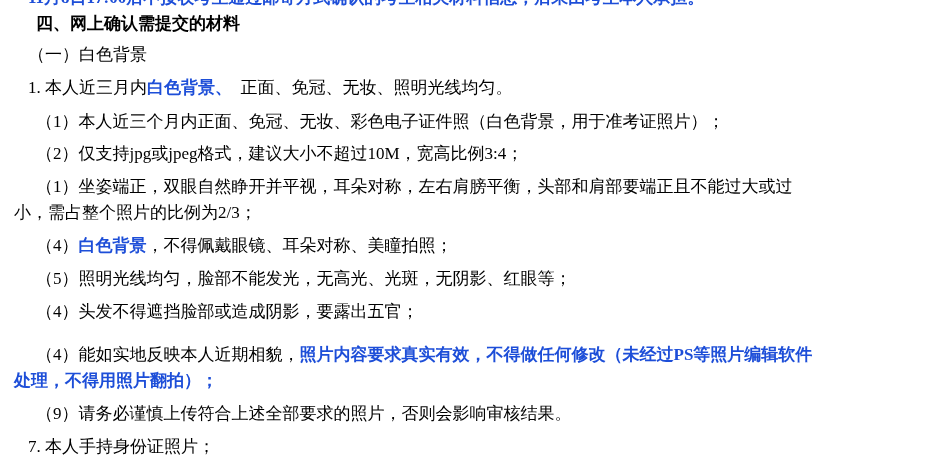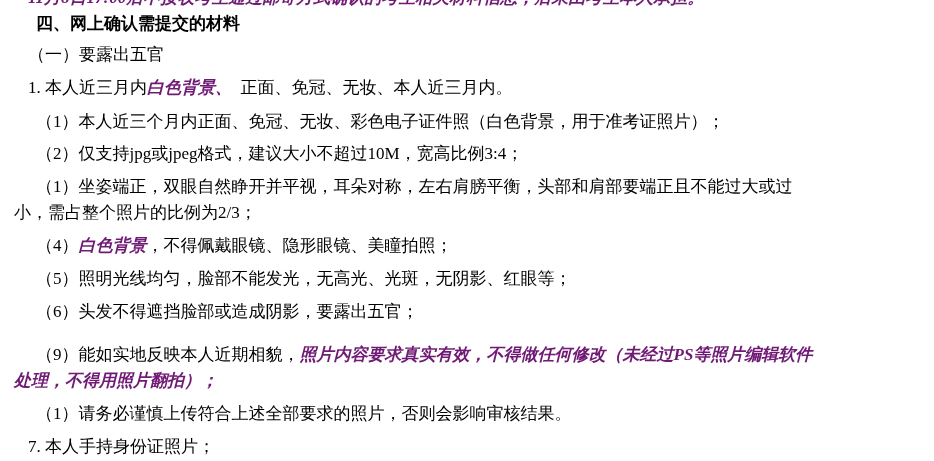--- a/index.html
+++ b/index.html
@@ -24,22 +24,21 @@
   .line {
     position: absolute;
     left: 0;
     width: 934px;
     font-size: 17px;
     line-height: 20px;
     white-space: pre-wrap;
     letter-spacing: 0px;
   }
   .red {
-    color: #701a75;
-    font-style: italic;
+    color: #1d4ed8;
   }
   .bold {
     font-weight: bold;
   }
   .clip-top {
     overflow: hidden;
   }
   
   .l0  { top: -12px; }
   .l1  { top: 14px; }
@@ -62,27 +61,27 @@
   .indent-2 { padding-left: 36px; }
   .indent-0 { padding-left: 14px; }
 </style>
 </head>
 <body>
 
 <div id="doc">
 
   <div class="line l0 indent-1 clip-top"><span class="red bold">11月8日17:00后不接收考生通过邮寄方式确认的考生相关材料信息，后果由考生本人承担。</span></div>
   <div class="line l1 indent-title"><span class="bold">四、网上确认需提交的材料</span></div>
-  <div class="line l2 indent-1"><span>（一）要露出五官</span></div>
-  <div class="line l3 indent-1"><span>1. 本人近三月内</span><span class="red bold">白色背景、</span><span>  正面、免冠、无妆、本人近三月内。</span></div>
+  <div class="line l2 indent-1"><span>（一）白色背景</span></div>
+  <div class="line l3 indent-1"><span>1. 本人近三月内</span><span class="red bold">白色背景、</span><span>  正面、免冠、无妆、照明光线均匀。</span></div>
   <div class="line l4 indent-2"><span>（1）本人近三个月内正面、免冠、无妆、彩色电子证件照（白色背景，用于准考证照片）；</span></div>
   <div class="line l5 indent-2"><span>（2）仅支持jpg或jpeg格式，建议大小不超过10M，宽高比例3:4；</span></div>
   <div class="line l6 indent-2"><span>（1）坐姿端正，双眼自然睁开并平视，耳朵对称，左右肩膀平衡，头部和肩部要端正且不能过大或过</span></div>
   <div class="line l7 indent-0"><span>小，需占整个照片的比例为2/3；</span></div>
-  <div class="line l8 indent-2"><span>（4）</span><span class="red bold">白色背景</span><span>，不得佩戴眼镜、隐形眼镜、美瞳拍照；</span></div>
+  <div class="line l8 indent-2"><span>（4）</span><span class="red bold">白色背景</span><span>，不得佩戴眼镜、耳朵对称、美瞳拍照；</span></div>
   <div class="line l9 indent-2"><span>（5）照明光线均匀，脸部不能发光，无高光、光斑，无阴影、红眼等；</span></div>
-  <div class="line l10 indent-2"><span>（6）头发不得遮挡脸部或造成阴影，要露出五官；</span></div>
-  <div class="line l11 indent-2"><span>（9）能如实地反映本人近期相貌，</span><span class="red bold">照片内容要求真实有效，不得做任何修改（未经过PS等照片编辑软件</span></div>
+  <div class="line l10 indent-2"><span>（4）头发不得遮挡脸部或造成阴影，要露出五官；</span></div>
+  <div class="line l11 indent-2"><span>（4）能如实地反映本人近期相貌，</span><span class="red bold">照片内容要求真实有效，不得做任何修改（未经过PS等照片编辑软件</span></div>
   <div class="line l12 indent-0"><span class="red bold">处理，不得用照片翻拍）；</span></div>
-  <div class="line l13 indent-2"><span>（1）请务必谨慎上传符合上述全部要求的照片，否则会影响审核结果。</span></div>
+  <div class="line l13 indent-2"><span>（9）请务必谨慎上传符合上述全部要求的照片，否则会影响审核结果。</span></div>
   <div class="line l14 indent-1"><span>7. 本人手持身份证照片；</span></div>
 
 </div>
 
 </body></html>

